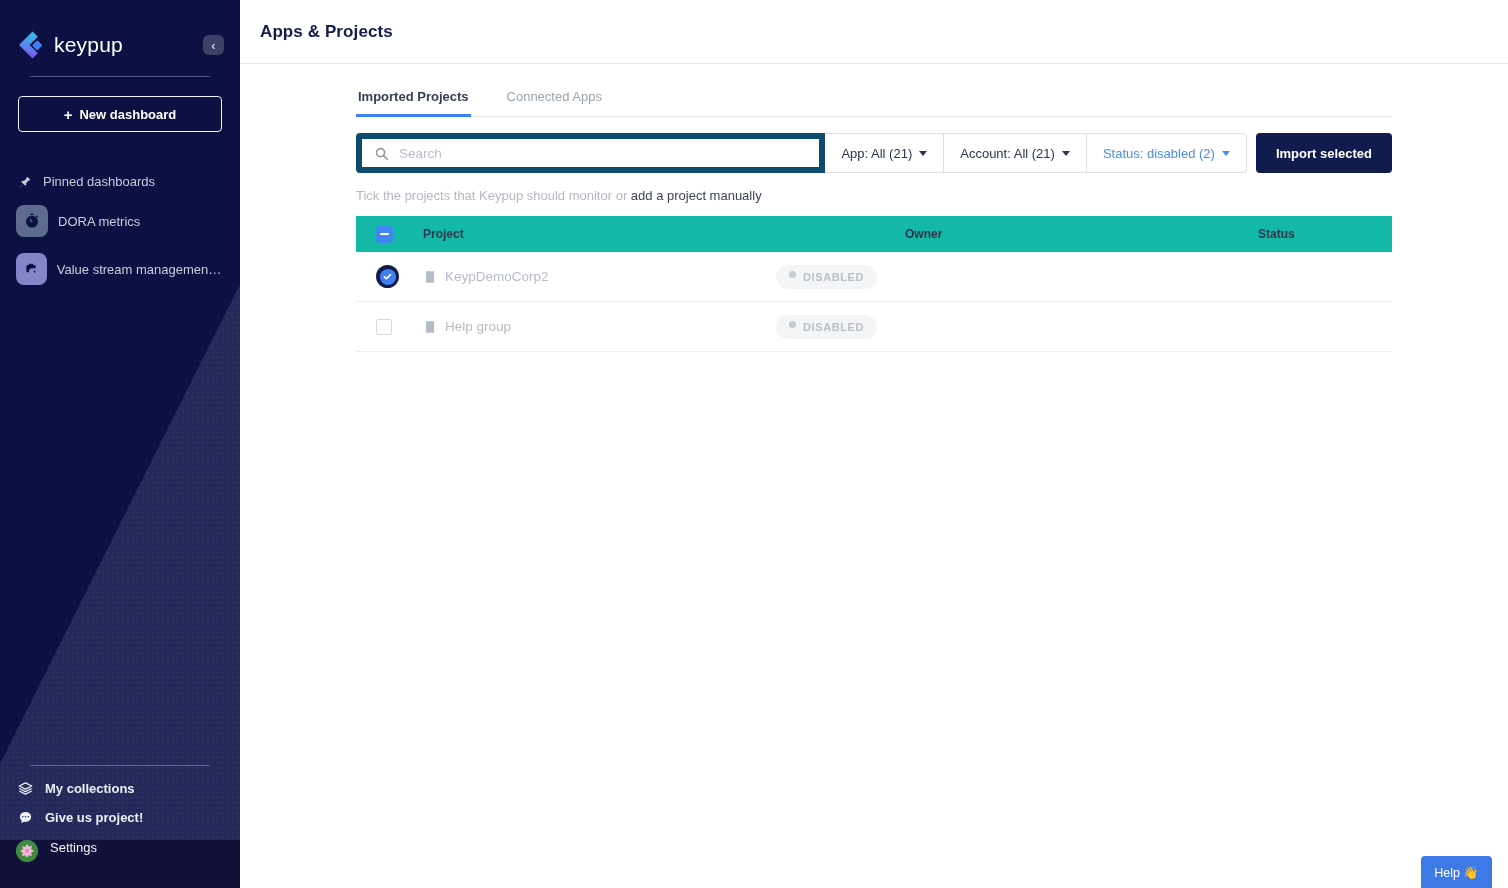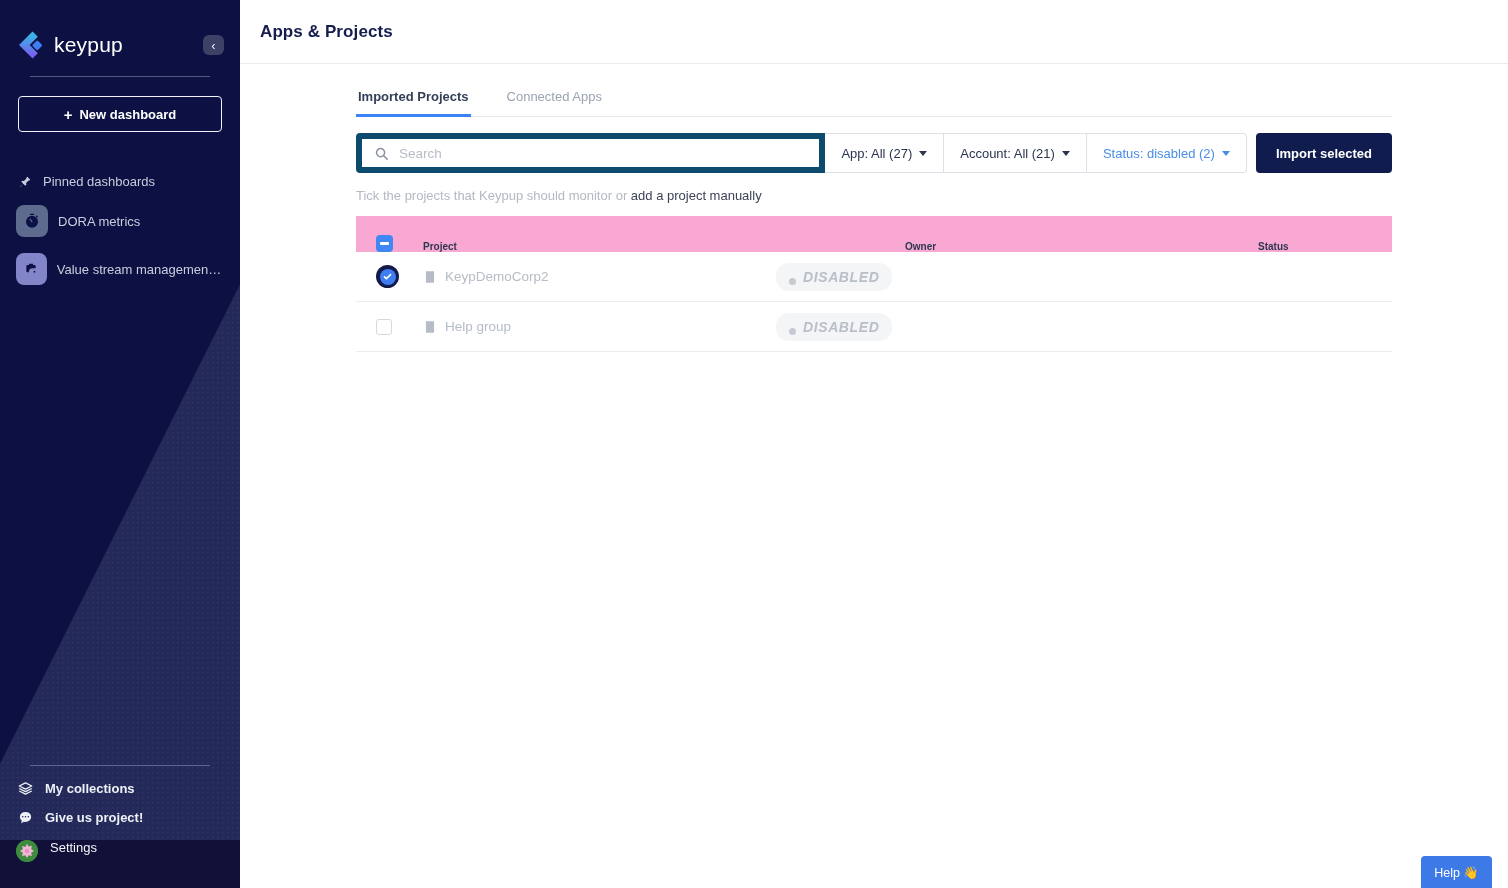--- a/index.html
+++ b/index.html
@@ -97,21 +97,21 @@
   .caret { width:0; height:0; border-left:4px solid transparent; border-right:4px solid transparent; border-top:5px solid currentColor; margin-top:1px; }
   .import-btn {
     margin-left:9px; background:#101c4e; color:#ffffff; border:none; border-radius:4px;
     font-size:13px; font-weight:600; padding:0 20px; cursor:pointer; font-family:inherit;
   }
 
   .helper-line { margin-top:15px; font-size:13px; color:#b3b8c2; }
   .helper-link { color:#3b4357; cursor:pointer; }
 
   .table { margin-top:13px; width:100%; }
-  .thead { display:flex; align-items:flex-end; background:#f9a8d4; height:36px; font-size:10px; font-weight:700; color:#2c3850; }
+  .thead { display:flex; align-items:center; background:#14b8a6; height:36px; font-size:12px; font-weight:700; color:#2c3850; }
   .trow { display:flex; align-items:center; height:50px; border-bottom:1px solid #ebedf0; }
   .col-check { width:67px; padding-left:20px; display:flex; align-items:center; }
   .col-project { width:482px; display:flex; align-items:center; gap:10px; }
   .col-owner { width:353px; display:flex; align-items:center; gap:8px; }
   .col-status { flex:1; }
   .project-name { font-size:13.5px; font-weight:600; color:#2e3950; }
   .owner-name { font-size:13.5px; color:#b6bcc6; }
 
   .cb-indeterminate {
     width:17px; height:17px; border-radius:4px; background:#4186f5;
@@ -119,23 +119,23 @@
   }
   .cb-indeterminate .bar { width:9px; height:2.5px; background:#fff; border-radius:1px; }
   .cb-checked {
     width:23px; height:23px; border-radius:50%; background:#141b4a;
     display:flex; align-items:center; justify-content:center; cursor:pointer;
   }
   .cb-checked .inner { width:16px; height:16px; border-radius:50%; background:#3f7df2; display:flex; align-items:center; justify-content:center; }
   .cb-empty { width:16px; height:16px; border:1px solid #d5d9de; border-radius:3px; background:#fff; cursor:pointer; }
 
   .badge {
-    display:inline-flex; align-items:flex-end; gap:7px;
+    display:inline-flex; align-items:flex-start; gap:7px;
     background:#f4f5f7; border-radius:13px; padding:6px 13px;
-    font-size:14px; font-weight:600; letter-spacing:0.6px; color:#b9bfc8;font-style:italic;
+    font-size:11px; font-weight:600; letter-spacing:0.6px; color:#b9bfc8;
   }
   .badge .dot { width:7px; height:7px; border-radius:50%; background:#c6cad1; }
 
   .help-btn {
     position:fixed; right:16px; bottom:0; height:32px;
     background:#3d7ae8; color:#fff; border:none; border-radius:4px 4px 0 0;
     font-size:12.5px; font-family:inherit; padding:0 13px; cursor:pointer;
     display:flex; align-items:center; gap:5px;
   }
 </style>
@@ -244,21 +244,21 @@
 
     <div class="toolbar">
       <div class="search-box">
         <svg width="15" height="15" viewBox="0 0 24 24" fill="none" stroke="#8b93a0" stroke-width="2.4" stroke-linecap="round">
           <circle cx="10.5" cy="10.5" r="6.5"></circle>
             <path d="M15.5 15.5L21 21"></path>
         </svg>
         <input type="text" placeholder="Search" style="">
       </div>
       <button class="filter-btn">
-        <span>App: All (27)</span>
+        <span>App: All (21)</span>
         <span class="caret"></span>
       </button>
       <button class="filter-btn">
         <span>Account: All (21)</span>
         <span class="caret"></span>
       </button>
       <button class="filter-btn status-active">
         <span>Status: disabled (2)</span>
         <span class="caret"></span>
       </button>

